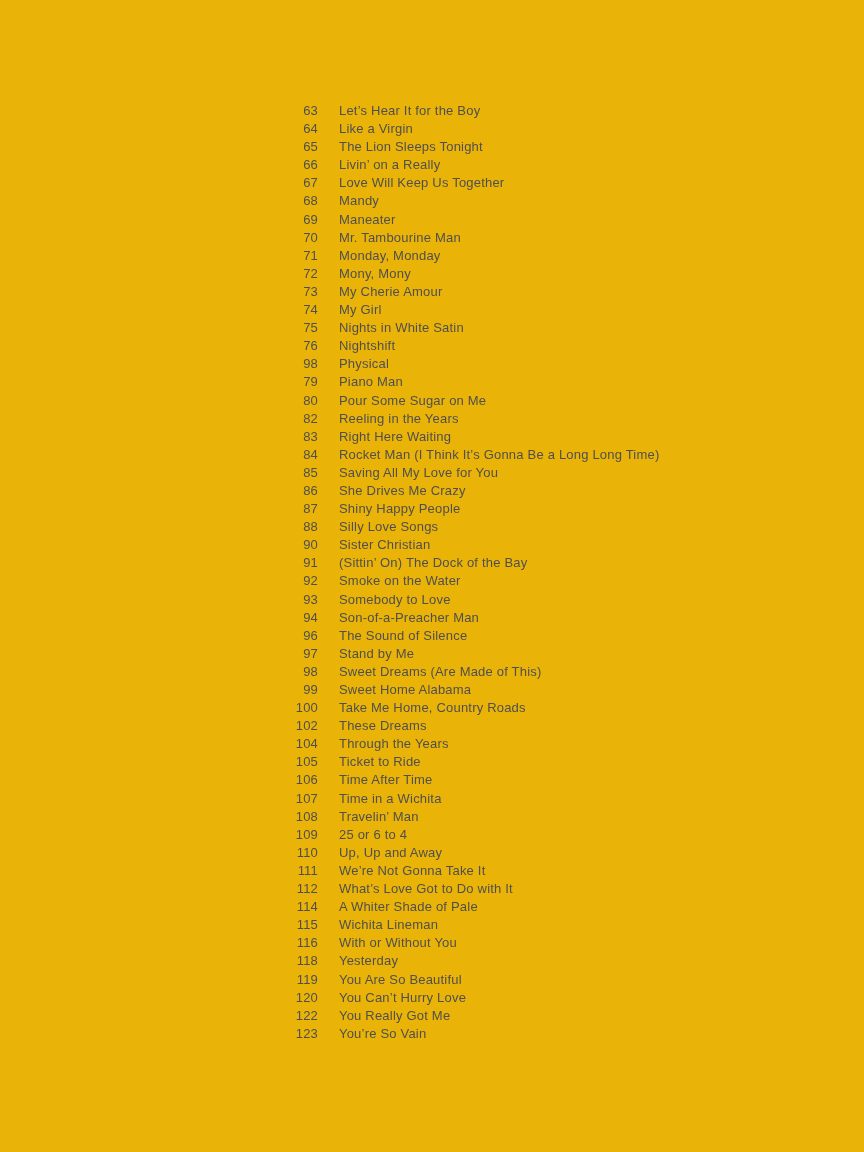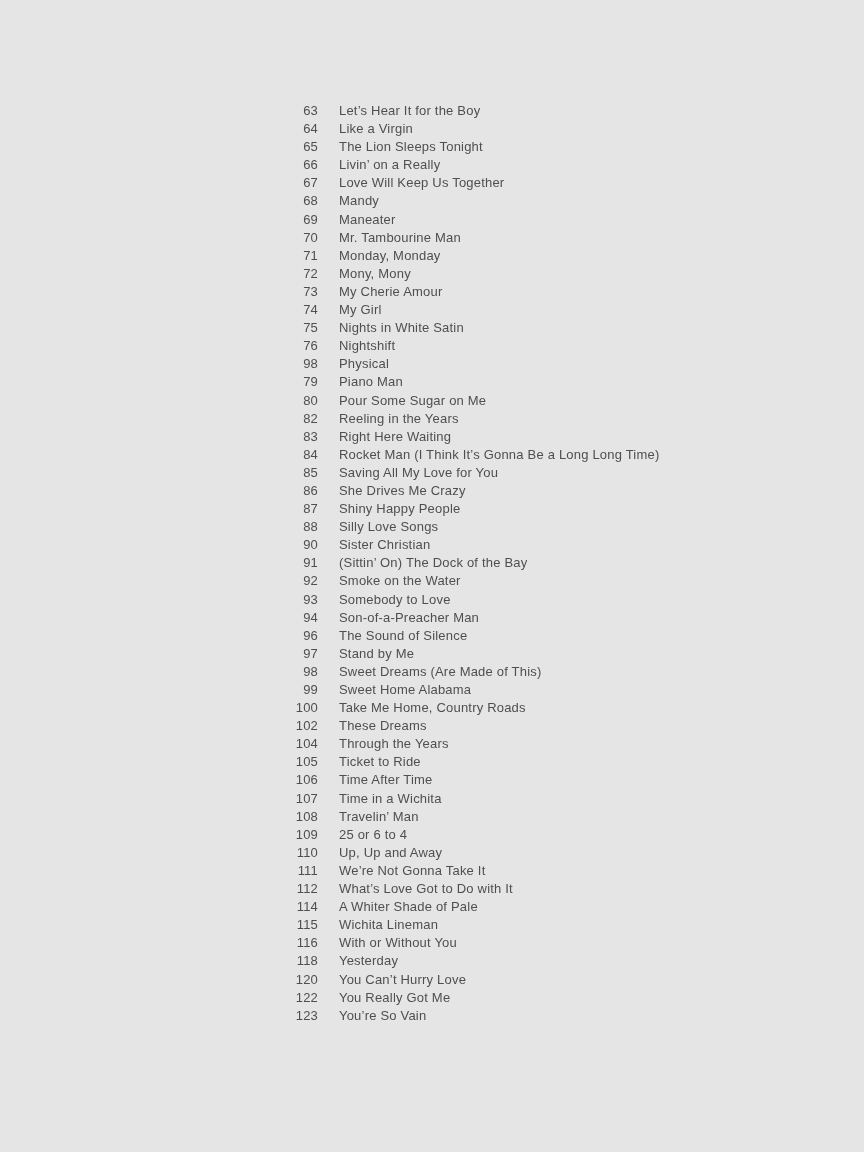--- a/index.html
+++ b/index.html
@@ -36,21 +36,21 @@
     text-align: right;
     flex: 0 0 34px;
   }
   .title {
     margin-left: 21px;
   }
 </style>
 </head>
 <body>
 
-<div class="page" style="background: #e5e5e5;">
+<div class="page" style="background: #eab308;">
   <div class="toc" id="toc" style="color: rgb(79, 79, 79);">
 
       <div class="row">
         <span class="num">63</span>
         <span class="title">Let’s Hear It for the Boy</span>
       </div>
 
       <div class="row">
         <span class="num">64</span>
         <span class="title">Like a Virgin</span>
@@ -280,20 +280,24 @@
       <div class="row">
         <span class="num">116</span>
         <span class="title">With or Without You</span>
       </div>
 
       <div class="row">
         <span class="num">118</span>
         <span class="title">Yesterday</span>
       </div>
 
+      <div class="row">
+        <span class="num">119</span>
+        <span class="title">You Are So Beautiful</span>
+      </div>
 
       <div class="row">
         <span class="num">120</span>
         <span class="title">You Can’t Hurry Love</span>
       </div>
 
       <div class="row">
         <span class="num">122</span>
         <span class="title">You Really Got Me</span>
       </div>

